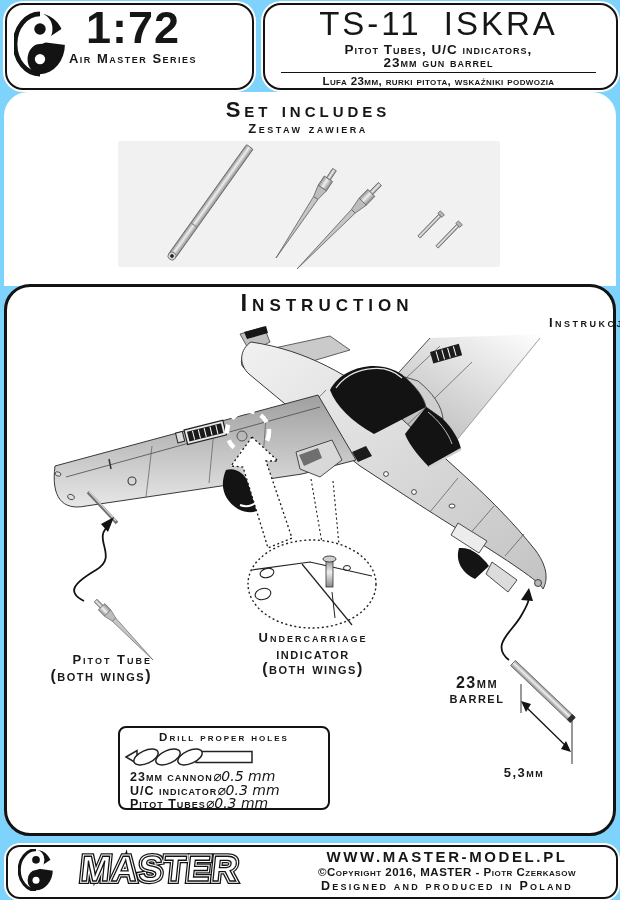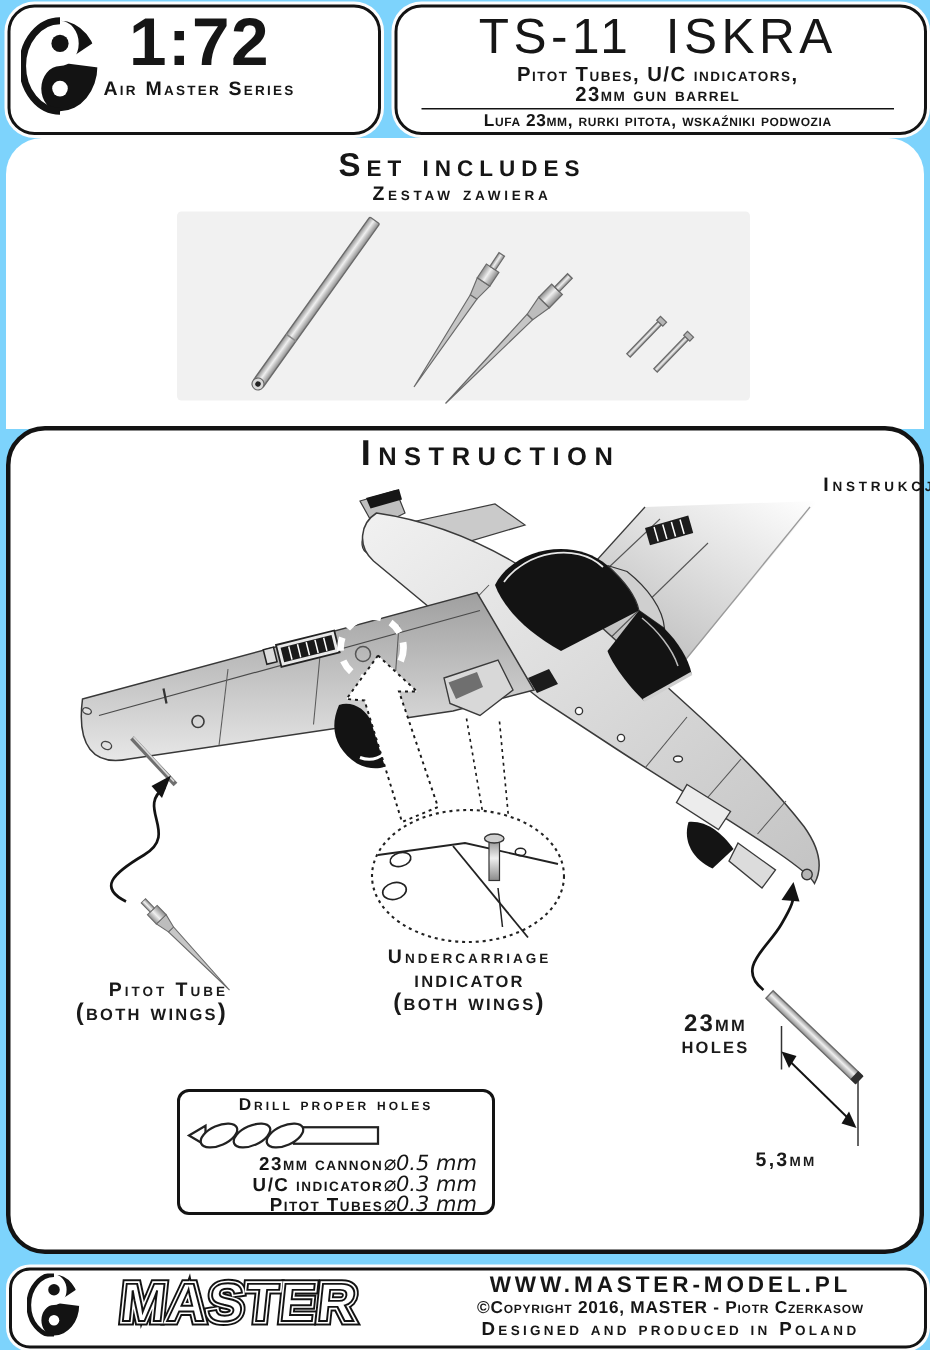--- a/index.html
+++ b/index.html
@@ -24,21 +24,21 @@
   
   .lbl{font-weight:bold;font-variant:small-caps;color:#1a1a1a;}
   .lbl .l1{font-size:13px;line-height:16px;letter-spacing:2px;}
   .lbl .l2{font-size:16px;line-height:15px;letter-spacing:1.5px;}
   
   .drill-box{position:absolute;left:118px;top:726px;width:212px;height:84px;
              border:2.5px solid #131313;border-radius:8px;box-sizing:border-box;}
   .drill-title{margin-top:3px;text-align:center;font-size:11.5px;font-weight:bold;
                letter-spacing:2px;font-variant:small-caps;}
   .drill-rows{position:absolute;left:10px;right:10px;top:40px;}
-  .drill-row{display:flex;justify-content:flex-end;align-items:baseline;height:13.5px;}
+  .drill-row{display:flex;justify-content:flex-start;align-items:baseline;height:13.5px;}
   .drill-part{font-size:12.5px;font-weight:bold;letter-spacing:1px;font-variant:small-caps;}
   .drill-dia{font-size:14px;font-style:italic;font-family:"DejaVu Sans",sans-serif;white-space:nowrap;}
   
   .ft-web{font-size:15px;line-height:17px;font-weight:bold;letter-spacing:2.6px;}
   .ft-copy{font-size:11.5px;line-height:14px;font-weight:bold;letter-spacing:.5px;font-variant:small-caps;}
   .ft-made{font-size:12.5px;line-height:15px;font-weight:bold;letter-spacing:2.2px;font-variant:small-caps;}
 </style>
 </head>
 <body>
 
@@ -261,21 +261,21 @@
   </div>
 
   <div class="abs ctr lbl" style="left:237px;top:630px;width:152px;">
     <div class="l1">Undercarriage</div>
     <div class="l2">indicator</div>
     <div class="l2">(both wings)</div>
   </div>
 
   <div class="abs ctr lbl" style="left:443px;top:675px;width:68px;">
     <div class="l2">23mm</div>
-    <div class="l2">holes</div>
+    <div class="l2">barrel</div>
   </div>
 
   <div class="abs ctr lbl" style="left:492px;top:765px;width:64px;">
     <div class="l2" style="font-size:13px;">5,3mm</div>
   </div>
 
   <div class="drill-box">
     <div class="drill-title">Drill proper holes</div>
     <div class="drill-rows">
       <div class="drill-row">

